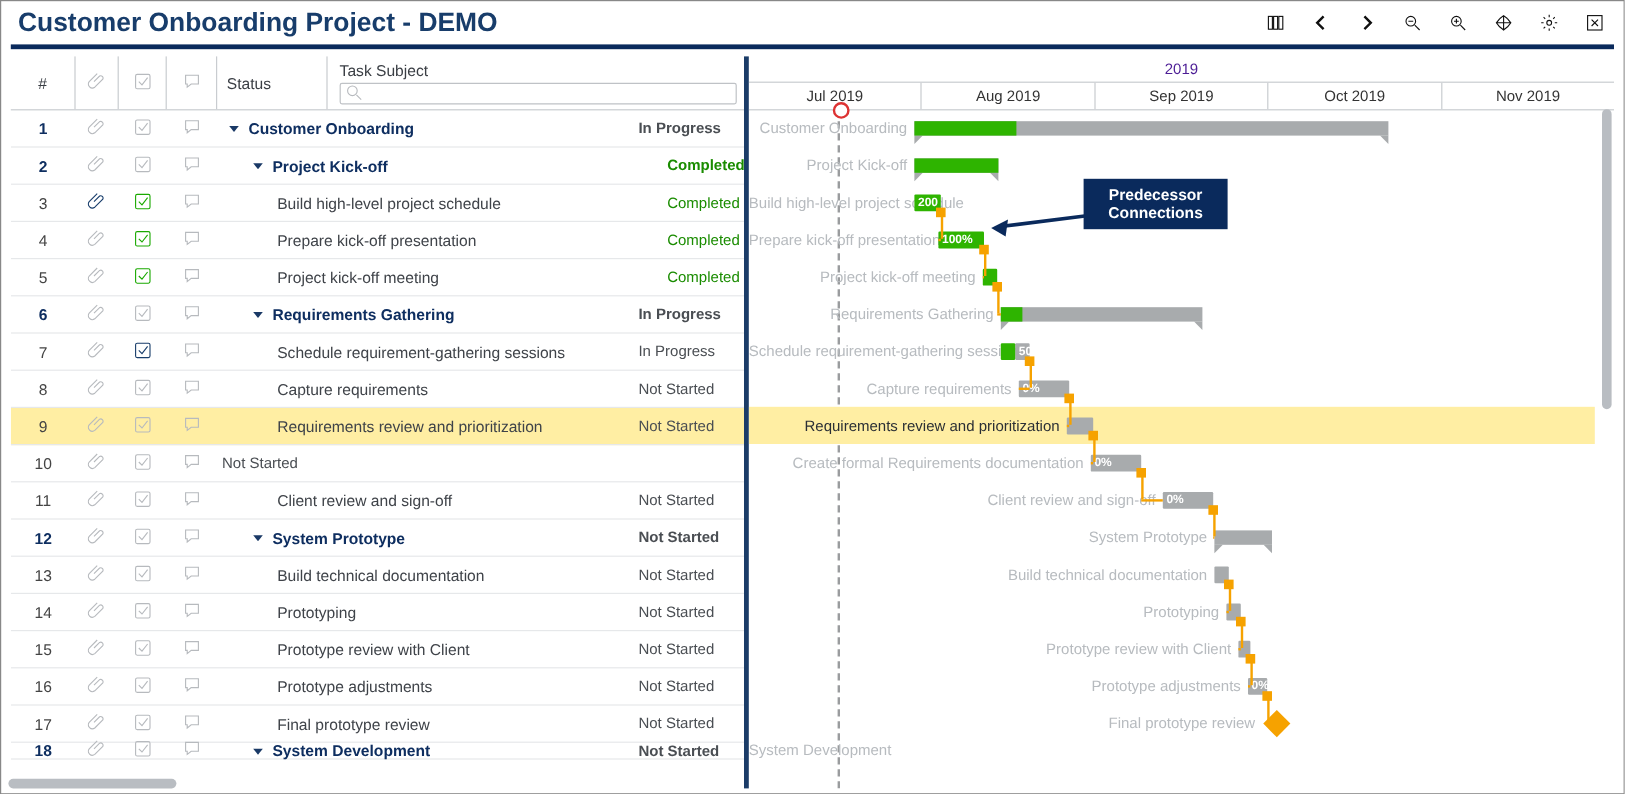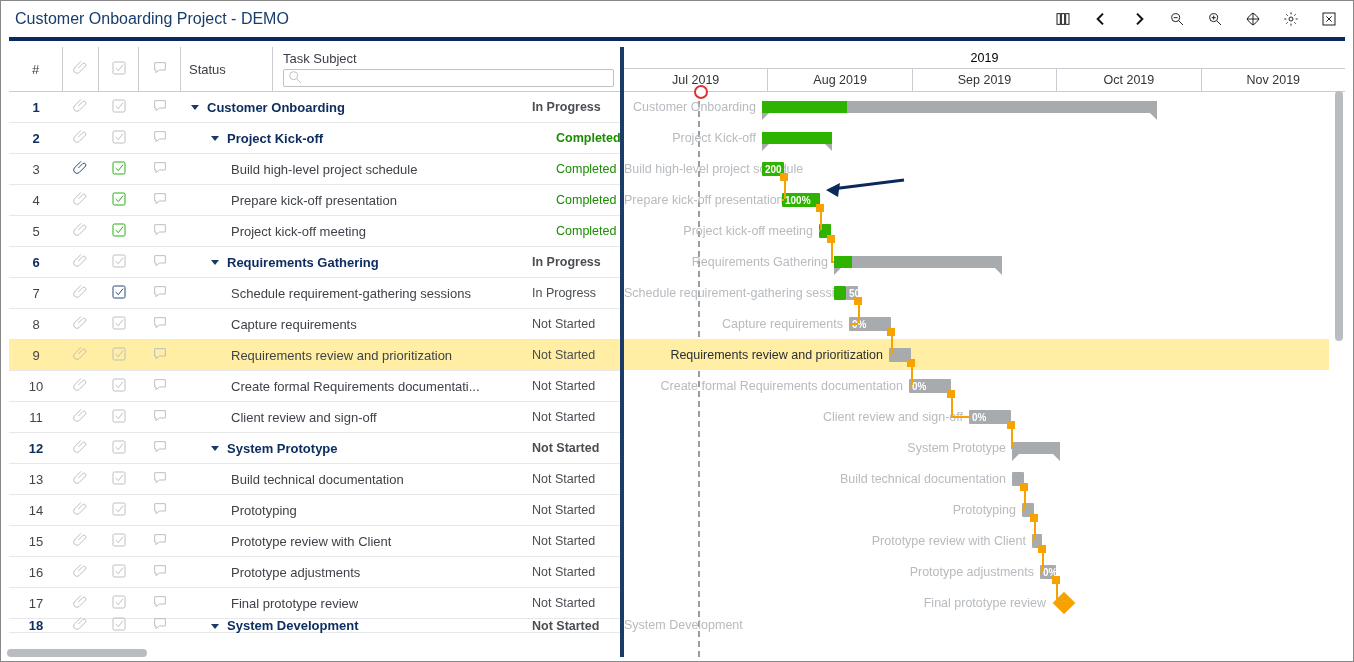--- a/index.html
+++ b/index.html
@@ -18,21 +18,21 @@
   --bold-text:#0e2e60;
   --highlight:#ffeea3;
   --splitter:#1b3c68;
 }
 *{box-sizing:border-box;}
 html,body{margin:0;height:100%;font-family:"Segoe UI",Arial,sans-serif;font-size:13px;color:#30333a;background:#fff;}
 .app{border:1px solid #888;position:relative;width:1354px;height:662px;overflow:hidden;}
 
 
 .titlebar{display:flex;align-items:center;height:36px;padding:0 14px;}
-.titlebar .title{font-size:16px;font-weight:400;color:var(--navy2);}
+.titlebar .title{font-size:22px;font-weight:700;color:var(--navy2);}
 .titlebar .tools{margin-left:auto;display:flex;gap:18px;color:#222;}
 .titlebar .tools .ico{width:20px;height:20px;display:flex;align-items:center;justify-content:center;cursor:pointer;}
 .thick-rule{height:4px;background:var(--navy);margin:0 8px;}
 
 
 .split{position:absolute;top:46px;left:8px;right:8px;bottom:4px;display:flex;}
 .left{width:615px;flex:0 0 615px;display:flex;flex-direction:column;border-right:4px solid var(--splitter);}
 .right{flex:1;position:relative;overflow:hidden;}
 
 
@@ -71,21 +71,21 @@
 
 .ico svg{width:16px;height:16px;stroke:#777;fill:none;stroke-width:1.4;}
 .ico.dark svg{stroke:#111;}
 .ico.navy svg{stroke:var(--navy2);}
 .ico.muted svg{stroke:#b7babe;}
 .ico.green svg{stroke:#1aa900;}
 .chev svg{width:12px;height:12px;fill:#1a3966;stroke:none;}
 
 
 .time-head{border-bottom:1px solid var(--grid-border);}
-.time-head .year{height:22px;border-bottom:1px solid var(--grid-border);display:flex;align-items:center;justify-content:center;font-size:12.5px;color:#000000;}
+.time-head .year{height:22px;border-bottom:1px solid var(--grid-border);display:flex;align-items:center;justify-content:center;font-size:12.5px;color:#4c1d95;}
 .time-head .months{height:22px;display:flex;}
 .time-head .months .m{flex:1;display:flex;align-items:center;justify-content:center;font-size:12.5px;color:#333;border-right:1px solid var(--grid-border);}
 .time-head .months .m:last-child{border-right:0;}
 
 
 .chart{position:absolute;top:44px;left:0;right:16px;bottom:0;}
 .grow{position:absolute;left:0;width:100%;height:31px;display:flex;align-items:center;}
 .grow .label{position:absolute;font-size:12.5px;color:var(--soft-text);white-space:nowrap;}
 .grow .label.dark{color:#2b2f35;}
 .grow.highlight{background:var(--highlight);}
@@ -458,23 +458,20 @@
               <span class="ico muted"><svg viewBox="0 0 24 24">
                   <rect x="3" y="3" width="18" height="18" rx="2"></rect>
                   <path d="M7 12 L11 16 L18 7"></path>
                 </svg></span>
             </div>
             <div class="cell c-comment">
               <span class="ico muted"><svg viewBox="0 0 24 24">
                   <path d="M4 4 h16 v11 h-9 l-5 4 v-4 h-2 z"></path>
                 </svg></span>
             </div>
-            <div class="cell c-subject indent2">
-              <span>Create formal Requirements documentati...</span>
-            </div>
             <div class="cell c-status ">
               <span class="status-text">Not Started</span>
             </div>
           </div>
           <div class="row">
             <div class="cell c-num">11</div>
             <div class="cell c-attach">
               <span class="ico muted"><svg viewBox="0 0 24 24">
                   <path d="M8 12 L15 5 a3 3 0 0 1 4 4 L9 19 a5 5 0 0 1 -7 -7 L12 2"></path>
                 </svg></span>
@@ -692,20 +689,24 @@
             <div class="m">Jul 2019</div>
             <div class="m">Aug 2019</div>
             <div class="m">Sep 2019</div>
             <div class="m">Oct 2019</div>
             <div class="m">Nov 2019</div>
           </div>
       </div>
       <div class="chart" id="chart">
         <div class="today" style="left:74px;"></div>
 
+        <div class="callout" style="left:279px;top:58px;">
+          <div>Predecessor</div>
+          <div>Connections</div>
+        </div>
         <svg class="arrow-to" style="left:200px;top:84px;width:82px;height:24px;">
             <path d="M80 5 L8 14" stroke="#0a2a5c" stroke-width="3" fill="none"></path>
             <path d="M2 15 L16 8 L14 22 Z" fill="#0a2a5c"></path>
           </svg>
       <div class="grow" style="top: 0px;">
             <div class="label" style="left: 0px; width: 132px; text-align: right;">Customer Onboarding</div>
             <div class="sumbar grey-part" style="left: 138px; width: 395px; background: var(--grey-bar);"></div>
             <div class="" style="left: 138px; width: 85px; background: var(--green); height: 12px; pointer-events: none; position: absolute; top: 50%; transform: translateY(-50%);"></div>
           </div>
           <div class="grow" style="top: 31px;">

